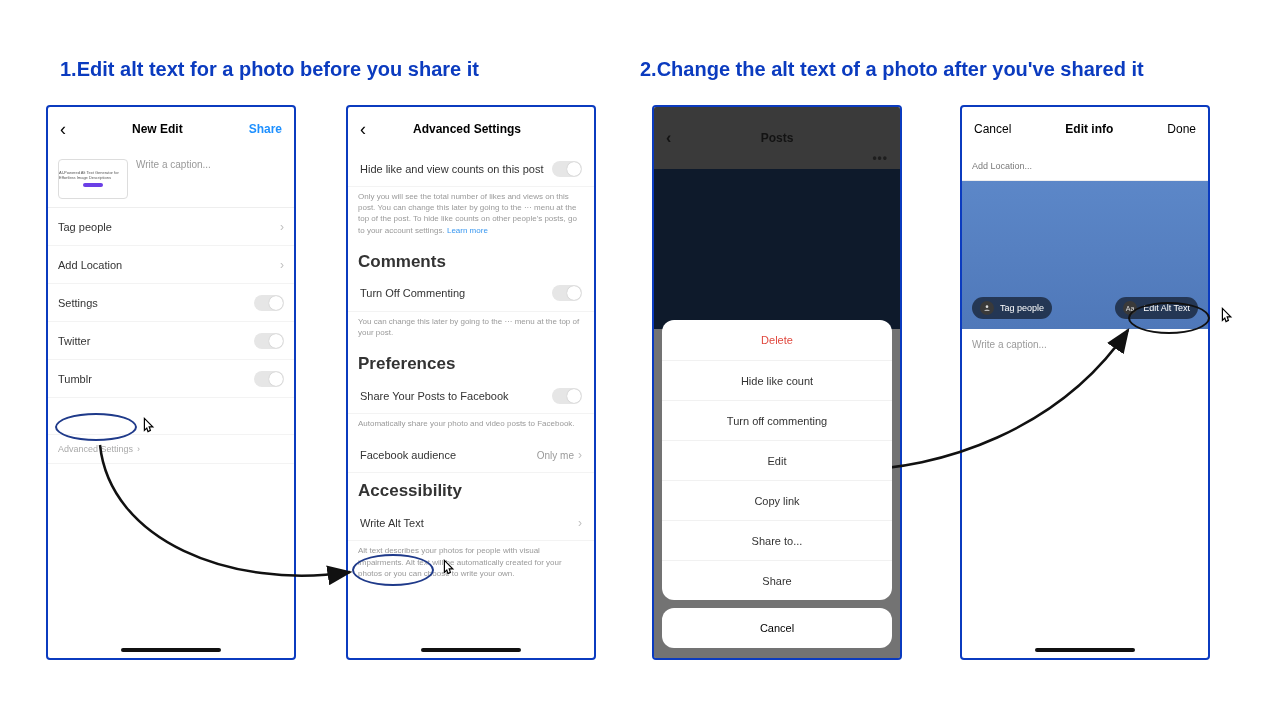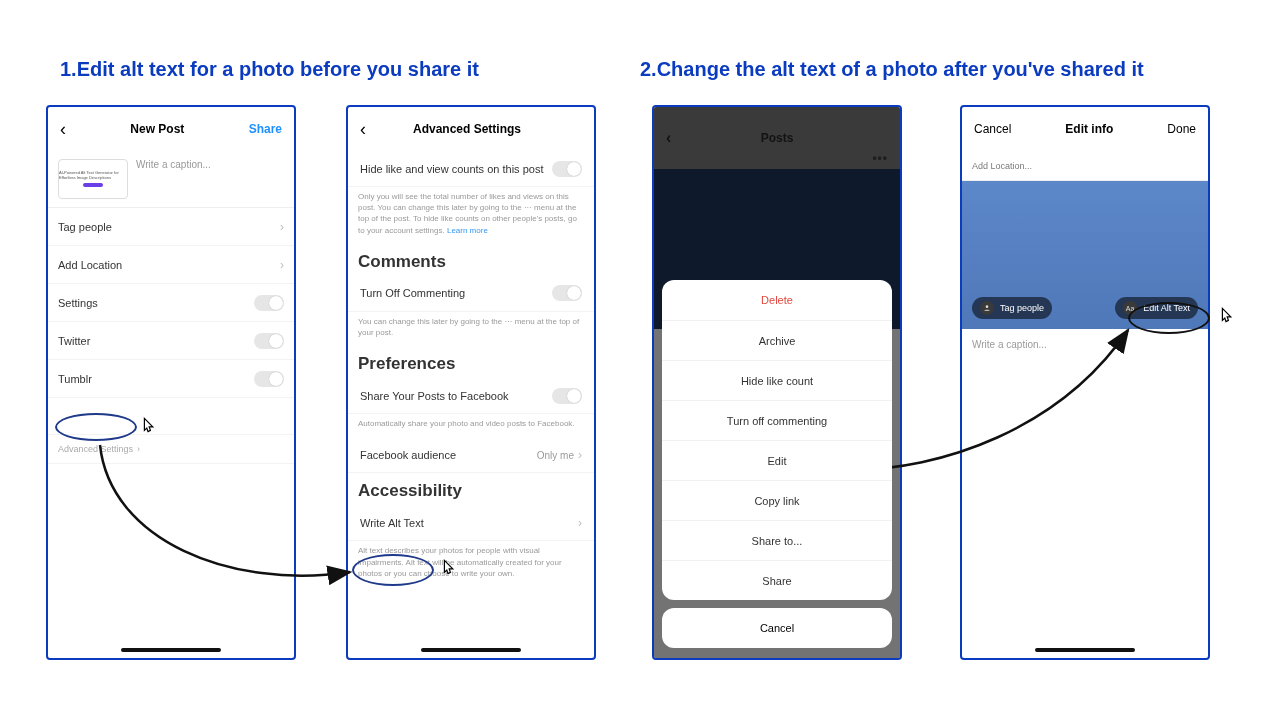--- a/index.html
+++ b/index.html
@@ -176,21 +176,21 @@
 </style>
 </head>
 <body>
 
 <div class="heading h1">1.Edit alt text for a photo before you share it</div>
 <div class="heading h2">2.Change the alt text of a photo after you've shared it</div>
 
 <div class="phone p1">
   <div class="topbar">
     <span class="back">‹</span>
-    <span class="title">New Post</span>
+    <span class="title">New Edit</span>
     <span class="share">Share</span>
   </div>
   <div class="compose">
     <div class="thumb">
       <span>AI-Powered Alt Text Generator for Effortless Image Descriptions</span>
       <div class="bar"></div>
     </div>
     <div class="caption-ph">Write a caption...</div>
   </div>
   <div class="row">
@@ -263,21 +263,20 @@
 <div class="phone p3">
   <div class="bluepart"></div>
   <div class="hdr">
     <span class="back3">‹</span>
     <span>Posts</span>
     <span class="dots">•••</span>
   </div>
   <div class="dim">
     <div class="sheet">
       <div class="opt delete">Delete</div>
-      <div class="opt">Archive</div>
       <div class="opt">Hide like count</div>
       <div class="opt">Turn off commenting</div>
       <div class="opt">Edit</div>
       <div class="opt">Copy link</div>
       <div class="opt">Share to...</div>
       <div class="opt">Share</div>
     </div>
     <div class="cancel">Cancel</div>
   </div>
 </div>

